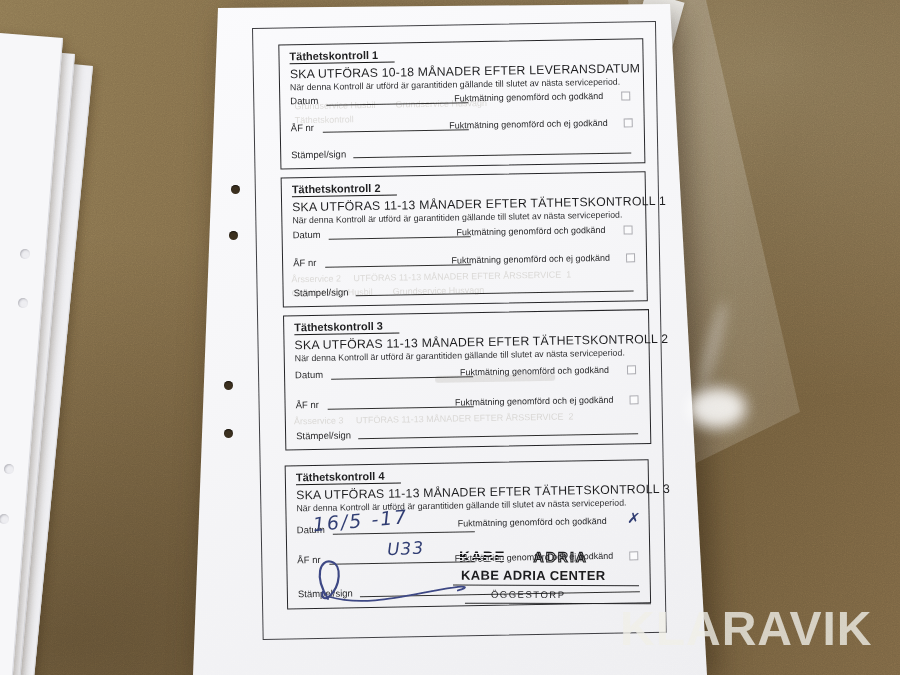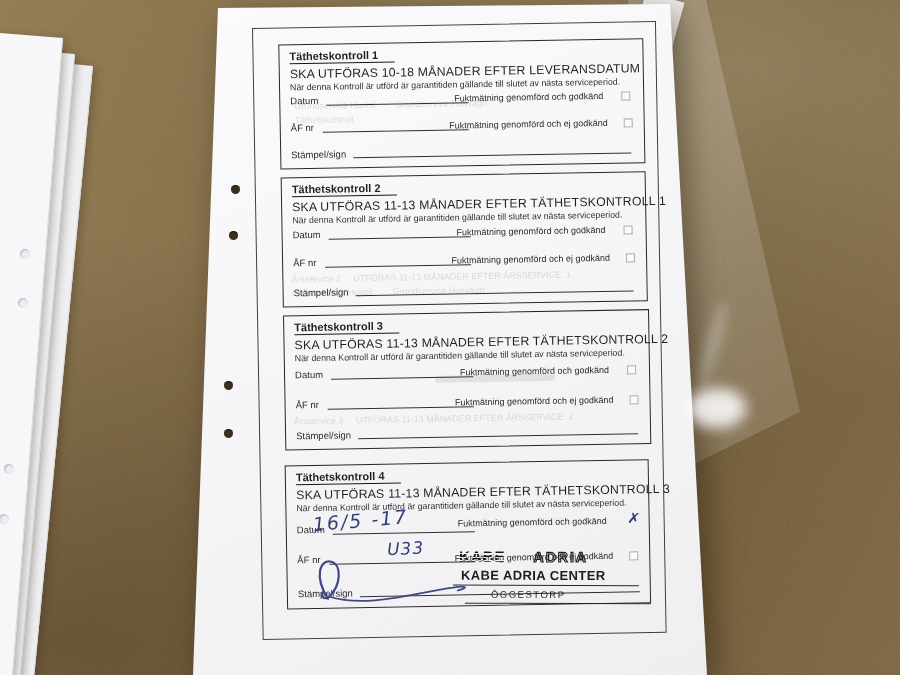--- a/index.html
+++ b/index.html
@@ -193,20 +193,21 @@
       <svg class="sigsvg" width="362" height="142" viewBox="0 0 362 142">
         <path d="M 40,133 C 26,110 33,93 44,96 C 55,99 53,121 41,131 C 36,134 33,132 35,126" fill="none" stroke="#3a447f" stroke-width="2.2" stroke-linecap="round"></path>
         <path d="M 41,131 C 80,143 125,129 165,124 C 178,122 182,124 170,127" fill="none" stroke="#3a447f" stroke-width="1.8" stroke-linecap="round"></path>
       </svg>
     </div>
   </div>
 
   <div class="glint"></div>
   <div class="glint2"></div>
 
+  <div class="watermark">KLARAVIK</div>
 
   <svg class="noise" width="900" height="675">
     <filter id="grain">
         <feTurbulence type="fractalNoise" baseFrequency="0.9" numOctaves="2" stitchTiles="stitch"></feTurbulence>
         <feColorMatrix type="saturate" values="0"></feColorMatrix>
       </filter>
     <rect width="900" height="675" filter="url(#grain)"></rect>
   </svg>
 </div>
 

